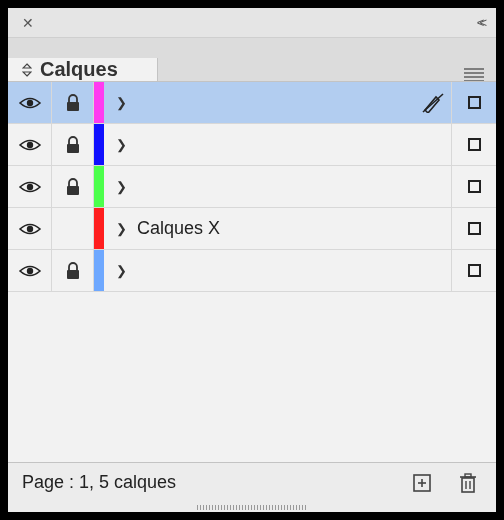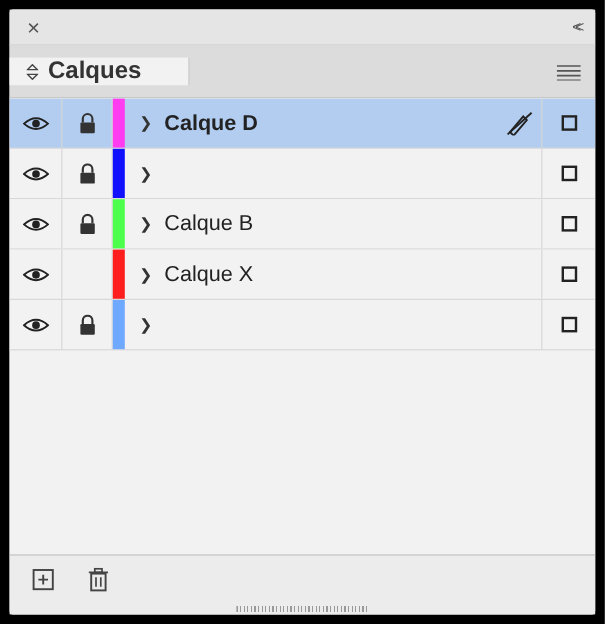--- a/index.html
+++ b/index.html
@@ -40,21 +40,21 @@
   .collapse-chev {
     font-size: 13px;
     color: #555;
     letter-spacing: -5px;
     cursor: pointer;
   }
   .tabbar {
     height: 44px;
     background: #dcdcdc;
     display: flex;
-    align-items: center;
+    align-items: flex-end;
     border-bottom: 1px solid #c3c3c3;
   }
   .tab {
     display: flex;
     align-items: center;
     padding: 0 14px;
     gap: 8px;
     background: #f2f2f2;
     border-right: 1px solid #c3c3c3;
     min-width: 150px;
@@ -215,21 +215,20 @@
           <span class="lock-icon">
             <svg width="16" height="18" viewBox="0 0 16 18">
               <rect x="2" y="8" width="12" height="9" fill="#333" rx="1"></rect>
               <path d="M4 8 V5 a4 4 0 0 1 8 0 V8" fill="none" stroke="#333" stroke-width="1.8"></path>
             </svg>
           </span>
         </div>
         <div class="color-swatch" style="background:#ff3cf0"></div>
         <div class="cell-main">
           <span class="disclosure">❯</span>
-          <span class="layer-name">Calque D</span>
         </div>
         <div class="cell cell-pen">
           <span class="pen-icon">
             <svg width="22" height="20" viewBox="0 0 22 20">
               <path d="M3 17 L14 4 L17 7 L6 20 Z" fill="none" stroke="#222" stroke-width="1.6"></path>
               <line x1="1" y1="19" x2="21" y2="1" stroke="#222" stroke-width="1.6"></line>
             </svg>
           </span>
         </div>
         <div class="cell cell-target">
@@ -275,21 +274,20 @@
           <span class="lock-icon">
             <svg width="16" height="18" viewBox="0 0 16 18">
               <rect x="2" y="8" width="12" height="9" fill="#333" rx="1"></rect>
               <path d="M4 8 V5 a4 4 0 0 1 8 0 V8" fill="none" stroke="#333" stroke-width="1.8"></path>
             </svg>
           </span>
         </div>
         <div class="color-swatch" style="background:#4cff4c"></div>
         <div class="cell-main">
           <span class="disclosure">❯</span>
-          <span class="layer-name">Calque B</span>
         </div>
         <div class="cell cell-pen"></div>
         <div class="cell cell-target">
           <span class="target-box"></span>
         </div>
       </div>
       <div class="layer-row">
         <div class="cell cell-vis">
           <span class="eye-icon">
             <svg width="22" height="14" viewBox="0 0 22 14">
@@ -297,21 +295,21 @@
               <circle cx="11" cy="7" r="3.2" fill="#222"></circle>
             </svg>
           </span>
         </div>
         <div class="cell cell-lock">
           <span class="lock-icon"></span>
         </div>
         <div class="color-swatch" style="background:#ff1e1e"></div>
         <div class="cell-main">
           <span class="disclosure">❯</span>
-          <span class="layer-name">Calque X</span>
+          <span class="layer-name">Calques X</span>
         </div>
         <div class="cell cell-pen"></div>
         <div class="cell cell-target">
           <span class="target-box"></span>
         </div>
       </div>
       <div class="layer-row">
         <div class="cell cell-vis">
           <span class="eye-icon">
             <svg width="22" height="14" viewBox="0 0 22 14">
@@ -333,20 +331,21 @@
           <span class="disclosure">❯</span>
         </div>
         <div class="cell cell-pen"></div>
         <div class="cell cell-target">
           <span class="target-box"></span>
         </div>
       </div>
     </div>
 
   <div class="footer">
+    <span class="status">Page : 1, 5 calques</span>
     <span class="action">
       <svg class="newlayer-icon" width="20" height="20" viewBox="0 0 20 20">
         <rect x="2" y="2" width="16" height="16" fill="none" stroke="#444" stroke-width="1.6"></rect>
         <line x1="10" y1="6" x2="10" y2="14" stroke="#444" stroke-width="1.6"></line>
         <line x1="6" y1="10" x2="14" y2="10" stroke="#444" stroke-width="1.6"></line>
       </svg>
     </span>
     <span class="action">
       <svg class="trash-icon" width="20" height="22" viewBox="0 0 20 22">
         <rect x="4" y="6" width="12" height="14" fill="none" stroke="#444" stroke-width="1.6"></rect>

